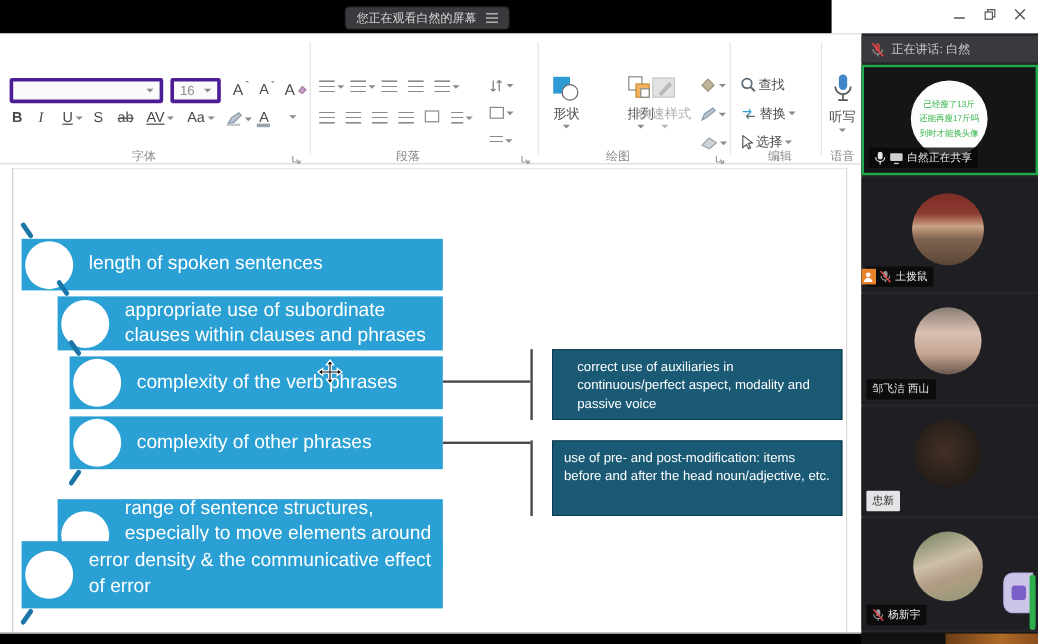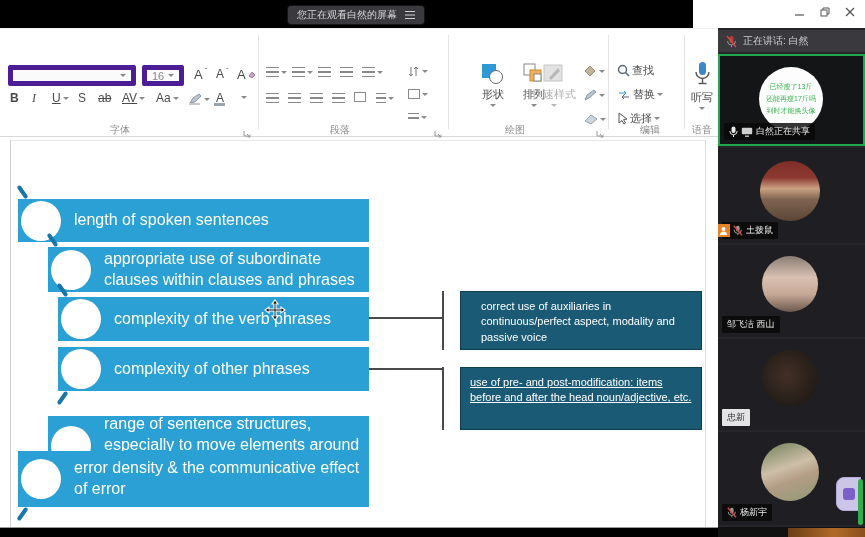--- a/index.html
+++ b/index.html
@@ -14,21 +14,21 @@
   #banner { left:287px; top:5px; height:20px; background:#3a3a3e; border:1px solid #141414; border-radius:4px;
             color:#d8d8d8; font-size:10px; display:flex; align-items:center; gap:8px; padding:0 9px; }
   .burger { display:inline-block; width:10px; height:1.5px; background:#cfcfcf; box-shadow:0 3.5px 0 #cfcfcf, 0 7px 0 #cfcfcf; margin-top:-7px; }
   #float-bubble { left:699px; top:30px; width:15px; height:15px; border-radius:50%; background:#141414; border:2px solid #3e3e42; }
 
   
   #doc { left:0; top:28px; width:718px; height:500px; background:#fff; border-bottom:1px solid #9a9a9a; }
   #ribbon { position:absolute; left:0; top:0; width:718px; height:109px; background:#fff; border-top:1px solid #f0f0f0; border-bottom:1px solid #d8d8d8; }
   .grp-label { position:absolute; font-size:10px; color:#8a8a8a; text-align:center; }
   .vdiv { position:absolute; top:6px; height:94px; width:1px; background:#e4e4e4; }
-  .combo { position:absolute; height:21px; border:5px solid #4c1d95; border-radius:2px; background:#fafafa;
+  .combo { position:absolute; height:21px; border:3px solid #4c1d95; border-radius:2px; background:#fafafa;
            display:flex; align-items:center; justify-content:space-between; padding:0 5px; font-size:11px; color:#8a8a8a; }
   .caret { display:inline-block; width:0; height:0; border-left:3px solid transparent; border-right:3px solid transparent; border-top:3.5px solid #8a8a8a; }
   .rbtn { position:absolute; display:flex; align-items:center; gap:2px; color:#4a4a4a; font-size:12px; cursor:default; }
   .lines-ic { display:inline-block; width:13px; height:10px; background:repeating-linear-gradient(to bottom,#8a8a8a 0 1.2px,transparent 1.2px 4.4px); }
   .box-ic { display:inline-block; width:12px; height:10px; border:1px solid #8a8a8a; background:#fff; }
   .bigbtn { position:absolute; width:38px; display:flex; flex-direction:column; align-items:center; gap:2px; font-size:11px; color:#4a4a4a; }
   .bigbtn.disabled { color:#b0b0b0;text-align:right; }
   .launcher { position:absolute; width:8px; height:8px; }
   .u { text-decoration:underline; }
   .strike { text-decoration:line-through; }
@@ -49,21 +49,21 @@
   .tail-down { left:-3px; bottom:-9px; transform:rotate(-55deg); }
   #lb0 { left:18px; top:171px; width:351px; height:43px; }
   #lb1 { left:48px; top:219px; width:321px; height:45px; }
   #lb2 { left:58px; top:269px; width:311px; height:44px; }
   #lb3 { left:58px; top:319px; width:311px; height:44px; }
   #lb4 { left:48px; top:358px; width:321px; height:59px;margin-top:30px; }
   #lb5 { left:18px; top:423px; width:351px; height:56px; }
   .rbox { position:absolute; left:460px; width:242px; background:#1b5a75; border:1px solid #0e3c52; color:#fff;
           font-size:11px; line-height:1.4; padding:7px 9px; }
   #rb0 { top:263px; height:59px;padding-left:20px; }
-  #rb1 { top:339px; height:63px;text-decoration:underline; }
+  #rb1 { top:339px; height:63px; }
   .conn { position:absolute; background:#4a4a4a; }
   #footer-credit { position:absolute; left:285px; top:494px; width:215px; text-align:center; font-size:9px; color:#6a6a6a; }
 
   
   #cursor { left:263px; top:298px; width:24px; height:24px; }
 
   
   #sidebar { left:718px; top:28px; width:147px; height:509px; background:#26262a; }
   #sb-header { position:absolute; left:0; top:2px; width:147px; height:22px; background:#3a3a3e;
                display:flex; align-items:center; gap:6px; padding:0 8px; color:#cfcfcf; font-size:10px; }
@@ -247,21 +247,21 @@
           <span class="lines-ic" style="width:11px;height:8px;"></span>
           <span class="caret"></span>
         </span>
       <span class="grp-label" style="left:305px;top:94px;width:70px;">段落</span>
       <span class="launcher" style="left:434px;top:95px;"><svg width="8" height="8">
             <path d="M1 1 v5 h5" fill="none" stroke="#999"></path>
             <path d="M4 4 l3 3 M7 7 v-2.5 M7 7 h-2.5" stroke="#999" fill="none"></path>
           </svg></span>
       <div class="vdiv" style="left:448px;"></div>
 
-      <div class="bigbtn" style="left:474px;top:34px;">
+      <div class="bigbtn" style="left:453px;top:34px;">
         <svg width="24" height="22">
             <rect x="1" y="1" width="14" height="14" fill="#2e9bd6"></rect>
             <circle cx="15" cy="14" r="6.5" fill="#fff" stroke="#666"></circle>
           </svg>
         <span>形状</span>
         <span class="caret"></span>
       </div>
       <div class="bigbtn" style="left:491px;top:34px;margin-left:24px;">
         <svg width="22" height="22">
             <rect x="1" y="1" width="11" height="11" fill="#fff" stroke="#888"></rect>

